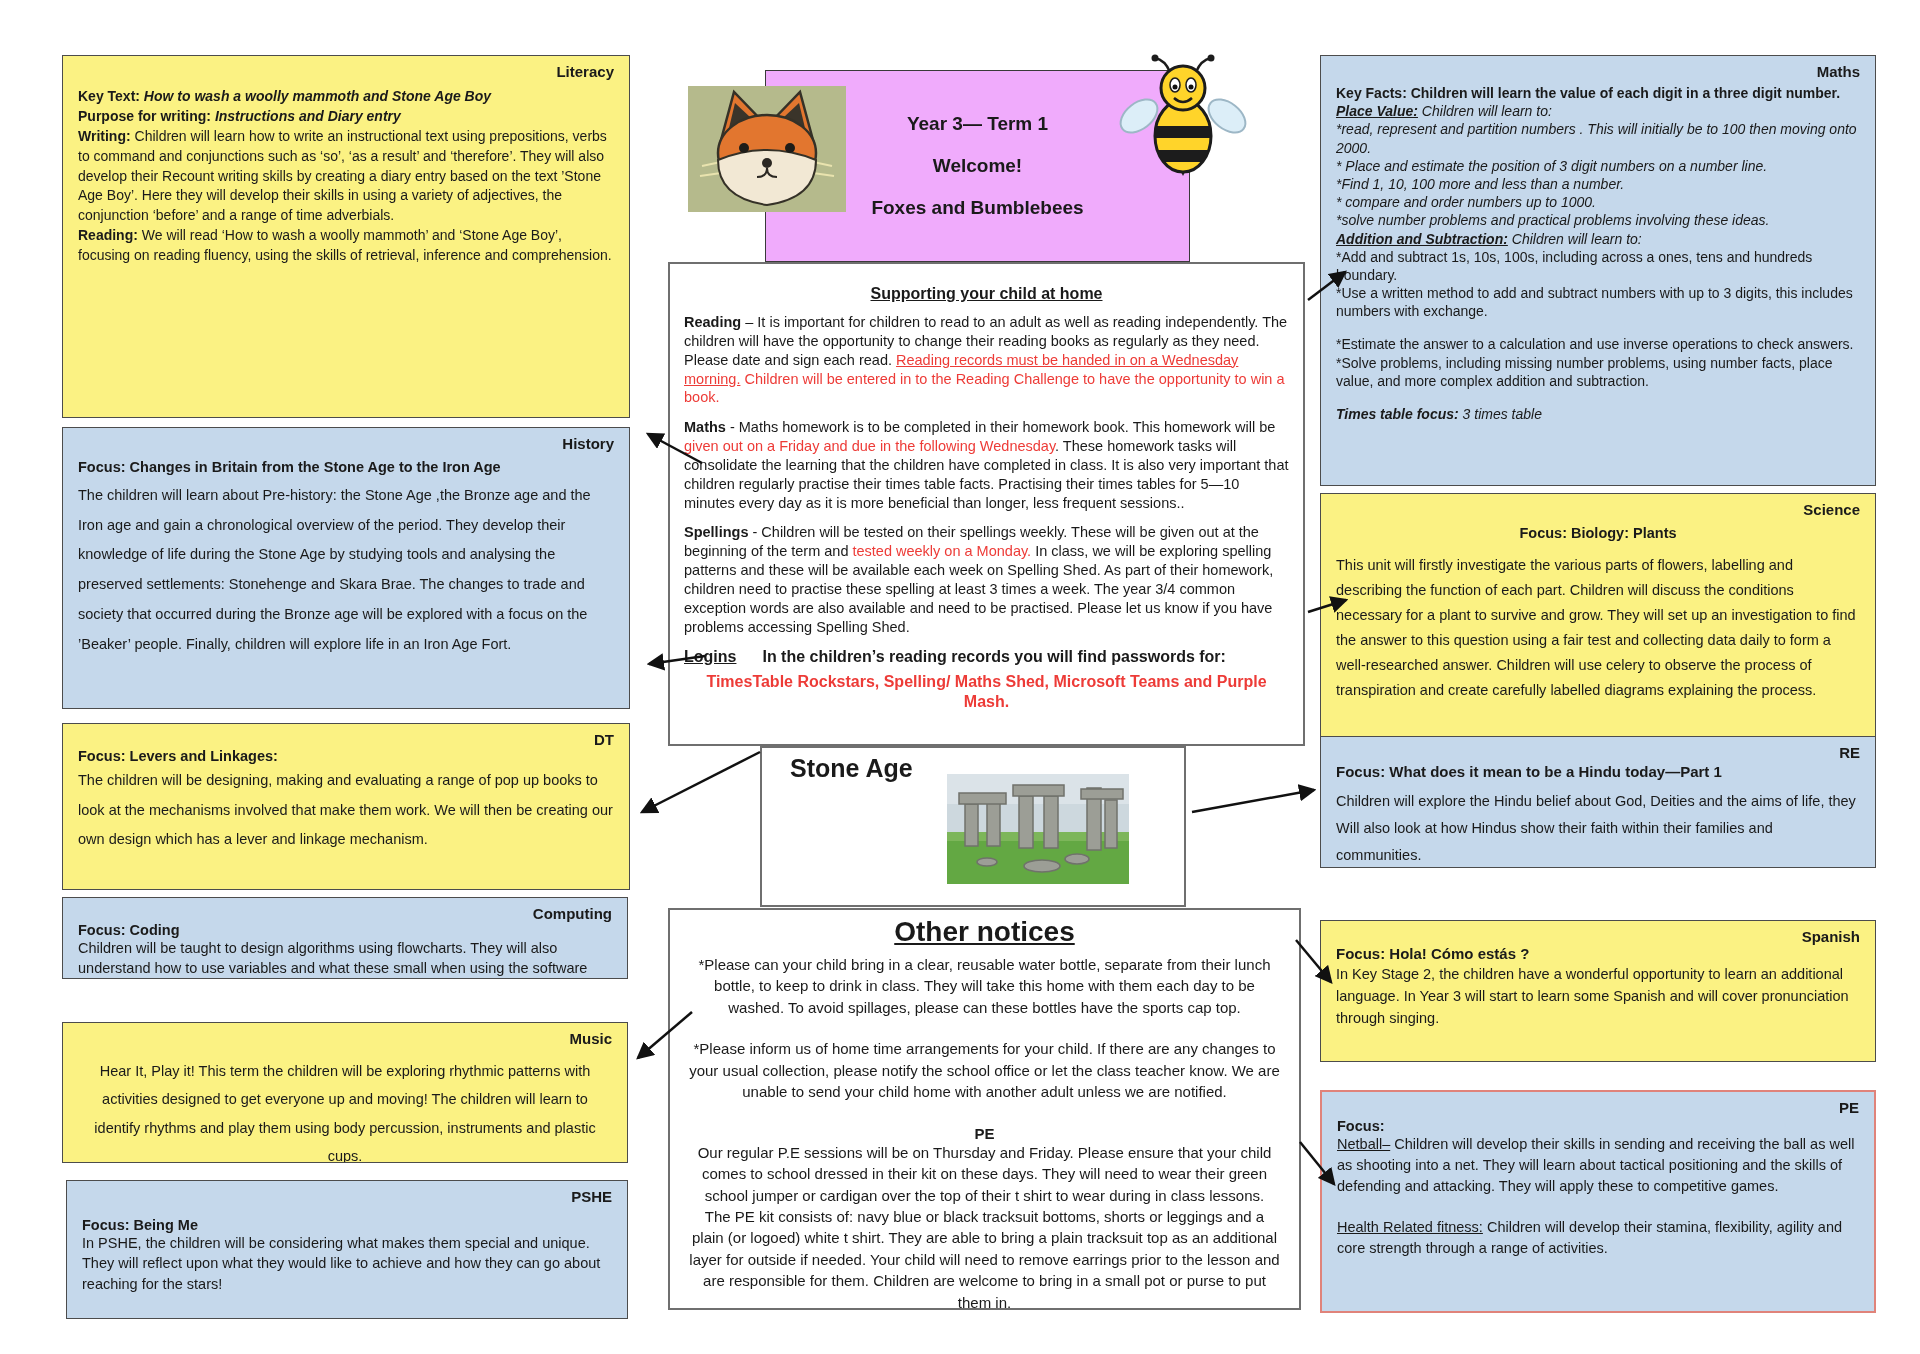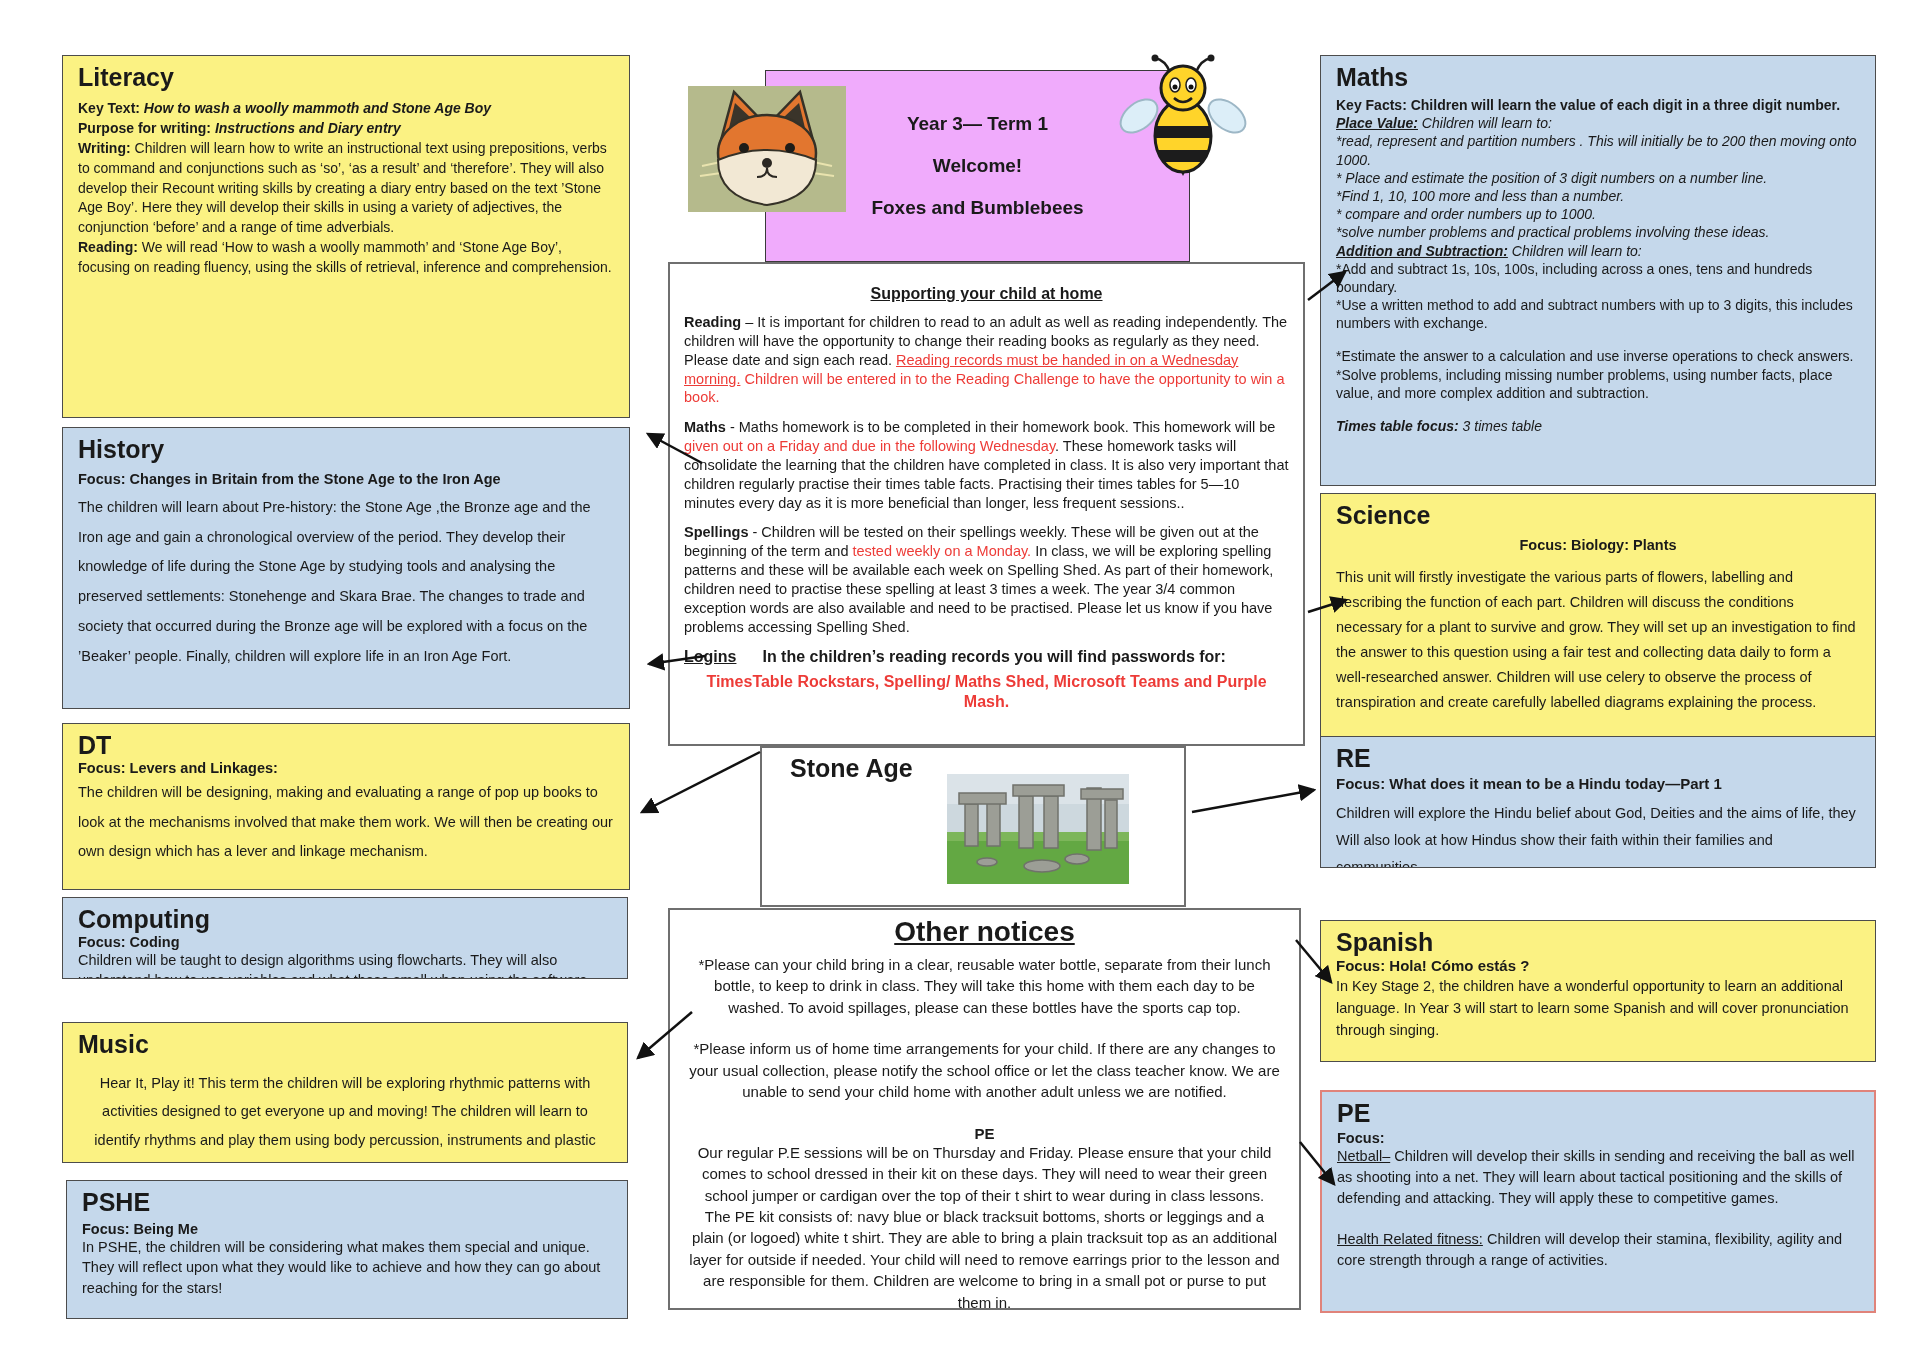--- a/index.html
+++ b/index.html
@@ -6,21 +6,21 @@
   .canvas{
     position:relative;width:1920px;height:1354px;background:#ffffff;
     font-family:"Liberation Sans",sans-serif;color:#1a1a1a;overflow:hidden;
   }
   .box{
     position:absolute;box-sizing:border-box;border:1.6px solid #4c4c4c;
     padding:4px 15px 6px;overflow:hidden;background:#fff;z-index:1;
   }
   .yellow{background:var(--box_yellow,#FBF283);}
   .blue{background:var(--box_blue,#C5D8EB);}
-  .box-title{font-size:25px;font-weight:bold;text-align:left;margin:3px 0 7px;}
+  .box-title{font-size:15px;font-weight:bold;text-align:right;margin:3px 0 7px;}
   .b{font-weight:bold;}
   .i{font-style:italic;}
   .u{text-decoration:underline;}
   .red{color:var(--red_text,#ED3B37);}
   .center{text-align:center;}
   p{margin:0;}
 
   
   #literacy p{font-size:14px;line-height:1.42;}
   #history p.body, #dt p.body{font-size:14.5px;line-height:2.05;}
@@ -115,21 +115,21 @@
     <p class="focus" style="margin-bottom:0;">Focus:  Coding</p>
     <p class="body">Children will be taught  to design algorithms using flowcharts. They will also understand how to use variables and what these small when using the software 2Code.</p>
   </section>
 
   <section class="box yellow" id="music" style="left:62px;top:1022px;width:566px;height:141px;">
     <h2 class="box-title" style="margin-bottom:8px;">Music</h2>
     <p class="body">Hear It, Play it! This term the children will be exploring rhythmic patterns with activities designed to get everyone up and moving!  The children will learn to identify rhythms and play them using body percussion, instruments and plastic cups.</p>
   </section>
 
   <section class="box blue" id="pshe" style="left:66px;top:1180px;width:562px;height:139px;">
-    <h2 class="box-title" style="margin-bottom:4px;">PSHE</h2>
+    <h2 class="box-title" style="margin-bottom:12px;">PSHE</h2>
     <p class="focus" style="margin-bottom:0;">Focus:  Being Me</p>
     <p class="body">In PSHE, the children will be considering what makes them special and unique. They will reflect upon what they would like to achieve and how they can go about reaching for the stars!</p>
   </section>
 
   <div class="welcome-box" style="left:765px;top:70px;width:425px;height:192px;">
     <p>Year 3— Term 1</p>
     <p>Welcome!</p>
     <p>Foxes and Bumblebees</p>
   </div>
 
@@ -217,21 +217,21 @@
     <div class="gap"></div>
     <p class="pe-head">PE</p>
     <p class="para">Our regular P.E sessions will be on Thursday and Friday.  Please ensure that your child comes to school dressed in their kit on these days. They will need to wear their green school jumper or cardigan over the top of their t shirt to wear  during in class lessons.</p>
     <p class="para">The PE kit consists of: navy blue or black tracksuit bottoms, shorts or leggings and a plain (or logoed) white t shirt. They are able to bring a plain tracksuit top as an additional layer for outside if needed. Your child will need to remove earrings prior to the lesson and are responsible for them. Children are welcome to bring in a small pot or purse to put them in.</p>
   </section>
 
   <section class="box blue" id="maths" style="left:1320px;top:55px;width:556px;height:431px;">
     <h2 class="box-title" style="margin-bottom:4px;">Maths</h2>
     <p class="b">Key Facts: Children will learn the value of each digit in a three digit number.</p>
     <p><span class="b i u">Place Value:</span><span class="i"> Children will learn to:</span></p>
-    <p class="i">*read, represent  and partition numbers . This will initially be to 200 then moving onto 1000.</p>
+    <p class="i">*read, represent  and partition numbers . This will initially be to 100 then moving onto 2000.</p>
     <p class="i">* Place  and estimate the position of 3 digit numbers on a number line.</p>
     <p class="i">*Find 1, 10, 100 more and less than a number.</p>
     <p class="i">* compare and order numbers up to 1000.</p>
     <p class="i">*solve number problems and practical problems involving these ideas.</p>
     <p><span class="b i u">Addition and Subtraction:</span><span class="i"> Children will learn to:</span></p>
     <p>*Add and subtract 1s, 10s, 100s, including across a ones, tens and hundreds boundary.</p>
     <p>*Use a written method to add and subtract numbers with up to 3 digits, this includes numbers with exchange.</p>
     <p class="sp">*Estimate the answer to a calculation and use inverse operations to check answers.</p>
     <p>*Solve problems, including missing number problems, using number facts, place value, and more complex addition and subtraction.</p>
     <p class="sp"><span class="b i">Times table focus:</span><span class="i"> 3 times table</span></p>

